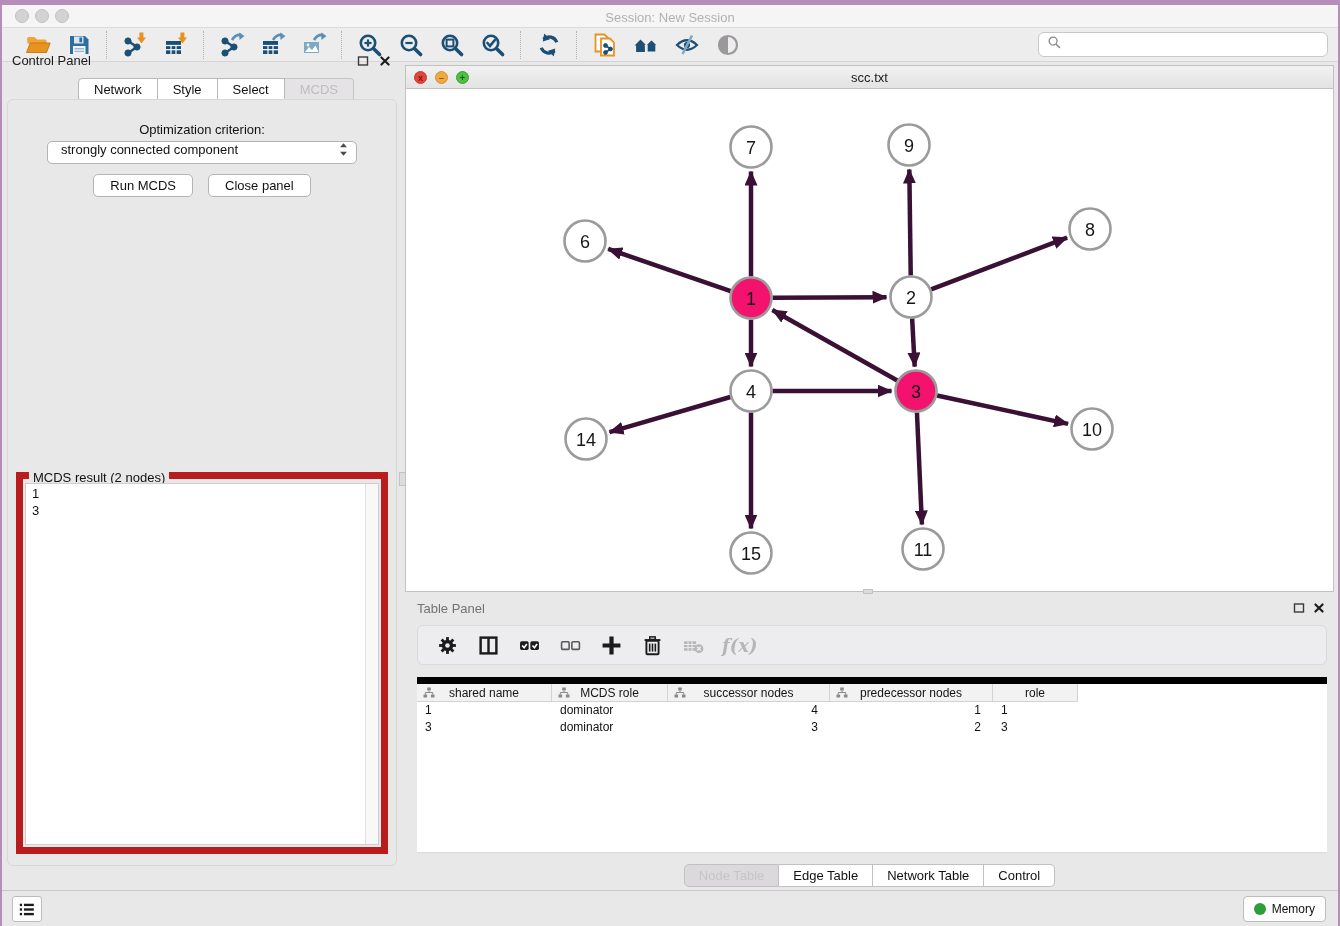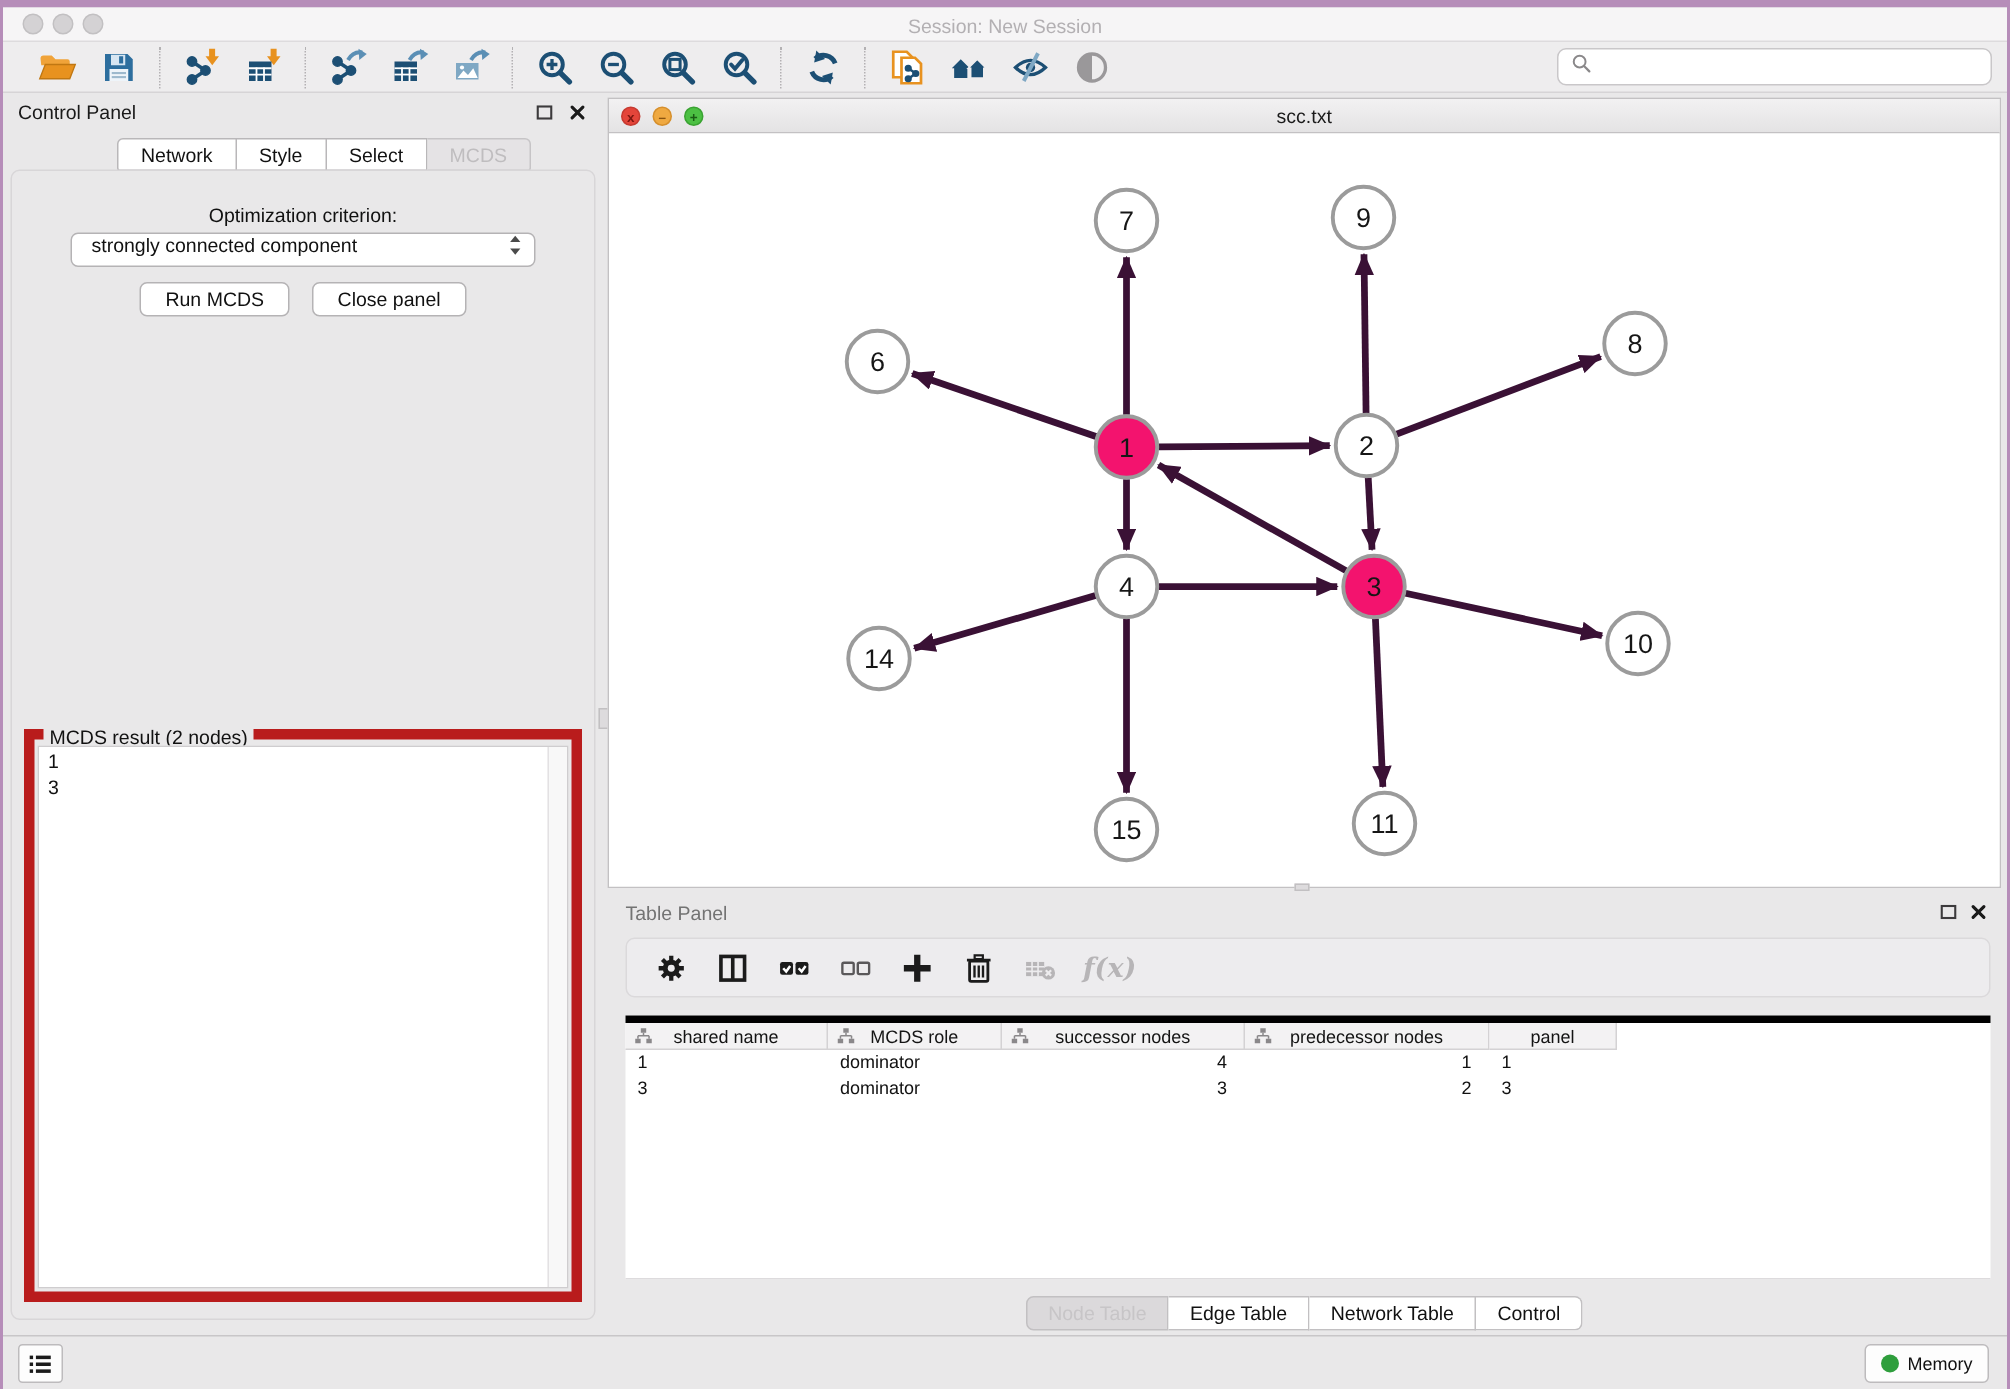--- a/index.html
+++ b/index.html
@@ -27,21 +27,21 @@
   .tb-group { display:flex; align-items:center; gap:14px; padding:0 14px; }
   .tb-sep { width:0; height:28px; border-left:1px dotted #b3b1b3; }
   .tb-btn { width:27px; height:27px; display:flex; align-items:center; justify-content:center; cursor:default; }
   .tb-btn svg { width:26px; height:26px; }
   .search-wrap { position:absolute; right:10px; top:4px; width:290px; height:25px; background:#ffffff;
     border:1px solid #c9c7c9; border-radius:6px; display:flex; align-items:center; padding:0 8px; }
   .search-wrap svg { width:15px; height:15px; }
   .search-input { border:none; outline:none; flex:1; font-size:13px; margin-left:5px; background:transparent; }
 
   
-  .control-panel { position:absolute; left:2px; top:58px; width:400px; height:828px; }
+  .control-panel { position:absolute; left:2px; top:44px; width:400px; height:828px; }
   .cp-header { position:absolute; left:10px; top:9px; font-size:13px; color:#1a1a1a; }
   .panel-btn { position:absolute; top:10px; width:14px; height:14px; display:flex; align-items:center; justify-content:center; }
   .panel-btn svg { width:12px; height:12px; }
   .cp-tabs { position:absolute; left:76px; top:34px; display:flex; }
   .cp-tab { height:22px; padding:0 15px; background:#ffffff; border:1px solid #b9b7b9; border-left:none;
     font-size:13px; color:#111; display:flex; align-items:center; }
   .cp-tab:first-child { border-left:1px solid #b9b7b9; border-top-left-radius:4px; border-bottom-left-radius:2px; }
   .cp-tab.selected { background:#e5e3e5; color:#bfbdbf; border-color:#c6c4c6;
     border-top-right-radius:4px; border-bottom-right-radius:2px; }
   .cp-content { position:absolute; left:5px; top:55px; width:390px; height:767px;
@@ -81,21 +81,21 @@
 
   
   .table-panel { position:absolute; left:405px; top:595px; width:929px; height:295px; }
   .tp-header { position:absolute; left:12px; top:6px; font-size:13px; color:#737373; }
   .tp-toolbar { position:absolute; left:12px; top:30px; right:7px; height:40px;
     background:#edecee; border:1px solid #dbd9db; border-radius:6px; display:flex; align-items:center; gap:17px; padding-left:17px; }
   .tp-btn { width:24px; height:24px; display:flex; align-items:center; justify-content:center; }
   .tp-btn svg { width:21px; height:21px; }
   .fx-label { font-family:"DejaVu Serif", serif; font-style:italic; font-size:18px; color:#b7b5b7; }
   .tp-table { position:absolute; left:12px; top:82px; right:7px; height:176px; background:#ffffff;
-    border-top:5px solid #000000; border-bottom:1px solid #dddbdd; }
+    border-top:7px solid #000000; border-bottom:1px solid #dddbdd; }
   .tp-head { display:flex; height:18px; }
   .tp-hcell { position:relative; background:#f3f2f3; border-bottom:1px solid #d4d2d4; border-right:1px solid #d4d2d4;
     font-size:12px; color:#141414; display:flex; align-items:center; justify-content:center; }
   .tp-hcell .shared-ic { position:absolute; left:6px; top:3px; width:12px; height:12px; }
   .tp-row { display:flex; height:17px; font-size:12px; color:#111; }
   .tp-cell { padding:1px 8px 0 8px; overflow:hidden; white-space:nowrap; }
   .al-r { text-align:right; padding-right:12px; }
   .tp-tabs { position:absolute; left:0; right:0; top:269px; display:flex; justify-content:center; }
   .tp-tab { height:23px; padding:0 14px; display:flex; align-items:center; font-size:13px; color:#111;
     background:#ffffff; border:1px solid #c2c0c2; border-left:none; }
@@ -572,21 +572,21 @@
                 <rect x="0.5" y="7.5" width="3.6" height="3"></rect>
                 <rect x="7.9" y="7.5" width="3.6" height="3"></rect>
               </g>
               <g stroke="#8a888a" stroke-width="1" fill="none">
                 <path d="M6 3.5 v2 M2.3 7.5 v-2 M9.7 7.5 v-2 M2.3 5.5 h7.4"></path>
               </g>
             </svg></span>
           <span>predecessor nodes</span>
         </div>
         <div class="tp-hcell" style="width: 85px;">
-          <span>panel</span>
+          <span>role</span>
         </div>
       </div>
     <div id="tp-body">
         <div class="tp-row">
           <div class="tp-cell" style="width: 135px;">1</div>
           <div class="tp-cell" style="width: 116px;">dominator</div>
           <div class="tp-cell al-r" style="width: 162px;">4</div>
           <div class="tp-cell al-r" style="width: 163px;">1</div>
           <div class="tp-cell" style="width: 85px;">1</div>
         </div>

